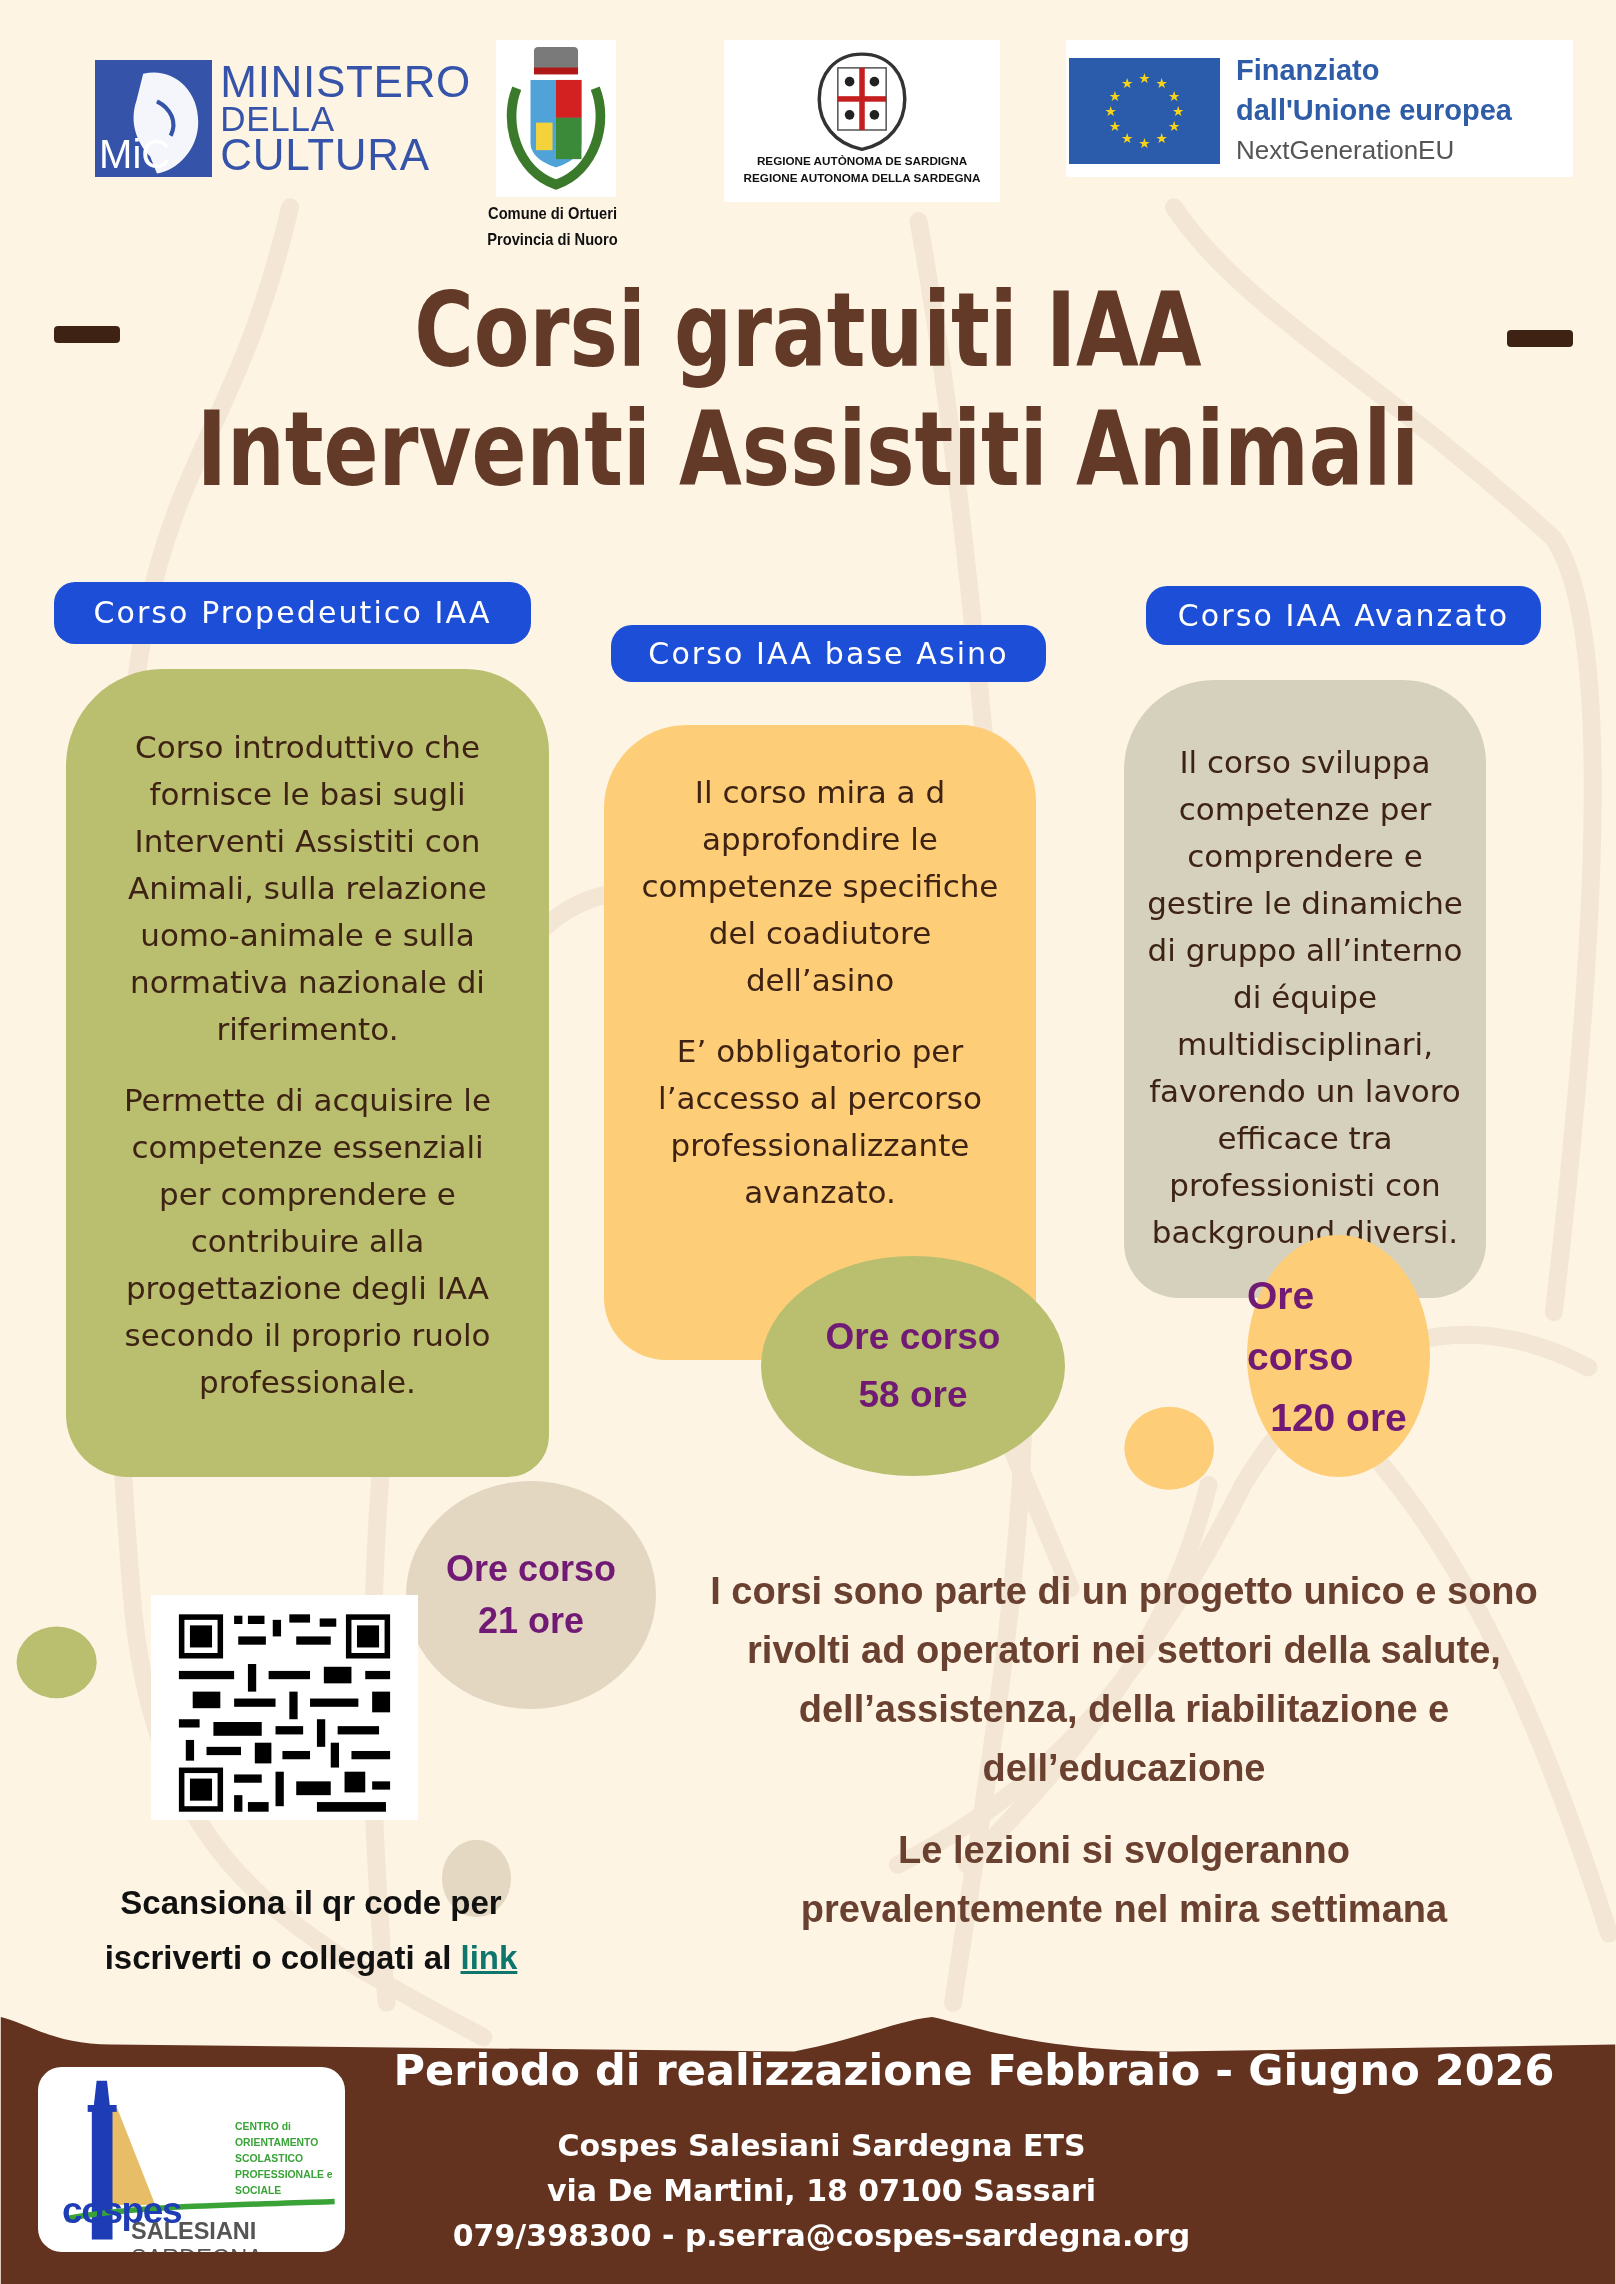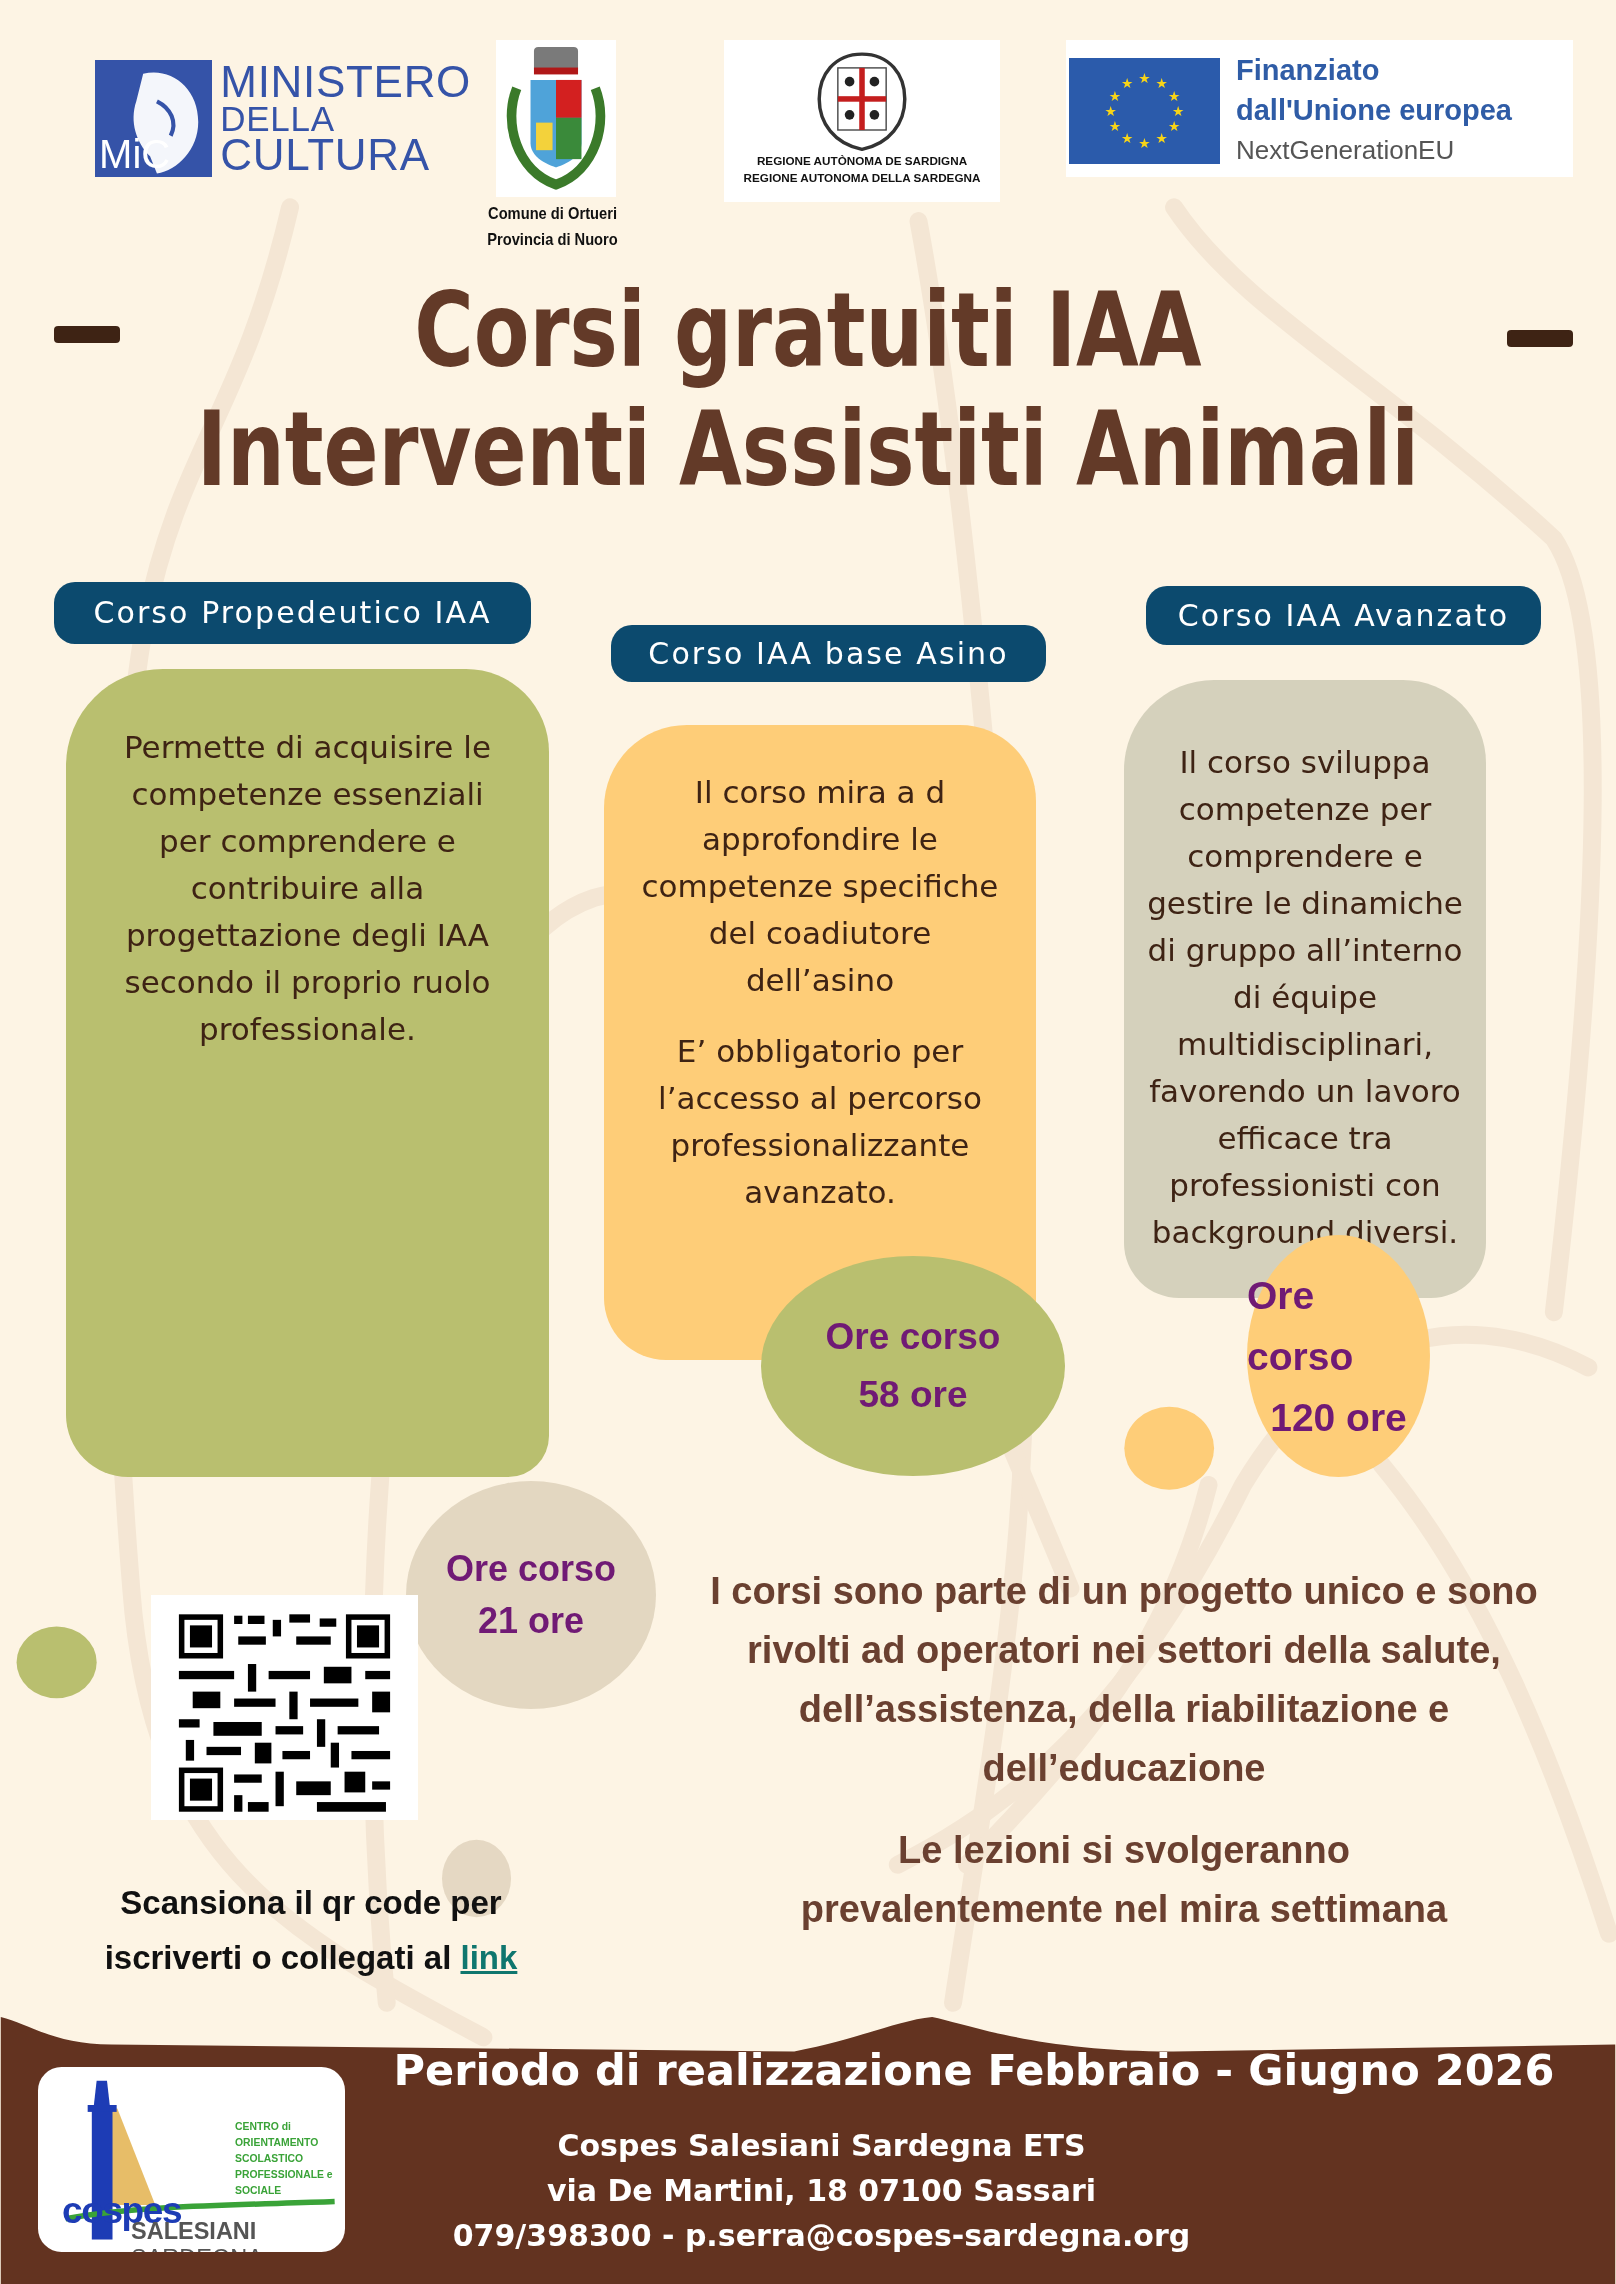--- a/index.html
+++ b/index.html
@@ -11,21 +11,21 @@
   .mic-square{width:117px;height:117px;background:#3553a8;position:relative;}
   .mic-square .mic-txt{position:absolute;left:4.1px;bottom:0;color:#fff;font-size:40px;font-family:"Liberation Sans",sans-serif;}
   .mic-words{margin-left:8.3px;color:#3553a8;font-size:44px;line-height:40px;letter-spacing:0.7px;}
   .ortueri-caption{position:absolute;left:442px;top:200px;width:221px;text-align:center;font-weight:bold;font-size:17.3px;line-height:26px;color:#111;}
   .sard-caption{position:absolute;left:724px;top:153px;width:276px;text-align:center;font-weight:bold;font-size:11.7px;line-height:16.6px;color:#111;font-family:"Liberation Sans",sans-serif;}
   .eu-flag{position:absolute;left:1069px;top:58px;width:151px;height:106px;background:#2b5bab;}
   .eu-text1{position:absolute;left:1236px;top:50px;color:#2f5ca6;font-weight:bold;font-size:29px;line-height:40px;}
   .eu-text2{position:absolute;left:1236px;top:135px;color:#555;font-size:26px;}
   .title{position:absolute;left:0;width:1616px;text-align:center;color:#633a28;font-weight:bold;font-family:"DejaVu Sans",sans-serif;transform:scaleX(0.78);transform-origin:center;}
   .dash{position:absolute;width:66px;height:16.6px;background:#3e2314;border-radius:4.1px;}
-  .pill{position:absolute;background:#0c4a6e;color:#fff;border-radius:21px;text-align:center;font-family:"DejaVu Sans",sans-serif;letter-spacing:2.1px;}
+  .pill{position:absolute;background:#1d4ed8;color:#fff;border-radius:21px;text-align:center;font-family:"DejaVu Sans",sans-serif;letter-spacing:2.1px;}
   .card{position:absolute;text-align:center;color:#3e2314;font-family:"DejaVu Sans",sans-serif;}
   .card p{margin:0 0 23.5px 0;}
   .blob{position:absolute;display:flex;flex-direction:column;align-items:center;justify-content:center;color:#701a75;font-weight:bold;font-family:"Liberation Sans",sans-serif;}
   .info{position:absolute;left:682px;width:884px;text-align:center;color:#6a4030;font-weight:bold;font-family:"Liberation Sans",sans-serif;}
   .footer{position:absolute;left:0;top:2017px;width:1616px;height:267px;}
   .ftxt{position:absolute;color:#fff;font-weight:bold;font-family:"DejaVu Sans",sans-serif;text-align:center;}
 </style>
 </head>
 <body>
 
@@ -118,20 +118,21 @@
 <div class="eu-text2">NextGenerationEU</div>
 
 <div class="dash" style="left:54px;top:326px;"></div>
 <div class="dash" style="left:1507px;top:330px;"></div>
 <div class="title" style="top:275px;font-size:104px;line-height:111px;">Corsi gratuiti IAA</div>
 <div class="title" style="top:394px;font-size:104px;line-height:111px;">Interventi Assistiti Animali</div>
 
 <div class="pill" style="left:54px;top:582px;width:477px;height:62px;line-height:62px;font-size:30px;">Corso Propedeutico IAA</div>
 <div class="card" style="left:66px;top:669px;width:483px;height:808px;background:#b9bf6f;border-radius:97px 83px 41px 62px;">
   <div style="padding:55px 41px 0 41px;font-size:31px;line-height:47px;">
+    <p>Corso introduttivo che fornisce le basi sugli Interventi Assistiti con Animali, sulla relazione uomo-animale e sulla normativa nazionale di riferimento.</p>
     <p>Permette di acquisire le competenze essenziali per comprendere e contribuire alla progettazione degli IAA secondo il proprio ruolo professionale.</p>
   </div>
 </div>
 <div class="blob" style="left:406px;top:1481px;width:250px;height:228px;border-radius:50%;background:#e3d7c1;font-size:36px;line-height:52px;">
   <span>Ore corso</span>
   <span>21 ore</span>
 </div>
 
 <div class="pill" style="left:611px;top:625px;width:435px;height:57px;line-height:57px;font-size:30px;">Corso IAA base Asino</div>
 <div class="card" style="left:604px;top:725px;width:432px;height:635px;background:#fecd78;border-radius:83px 76px 41px 62px;">

